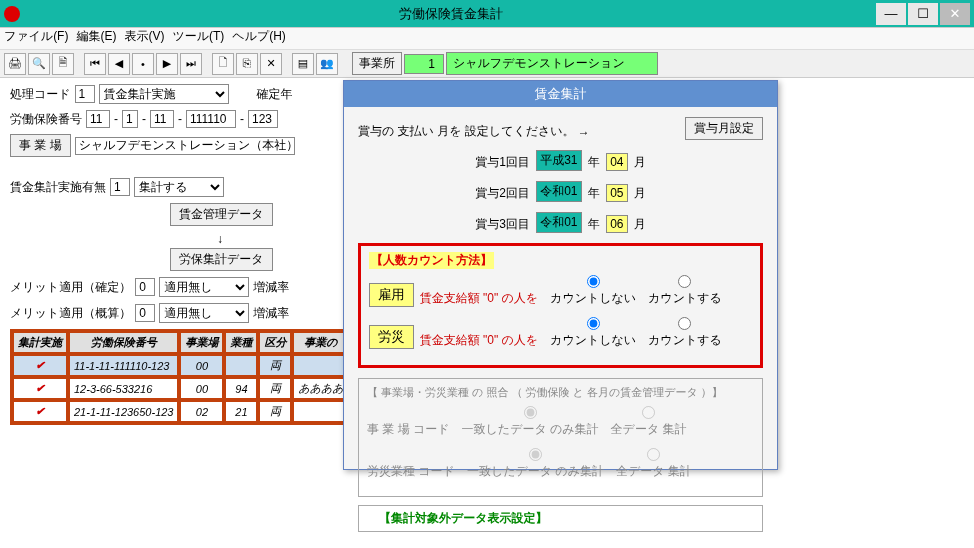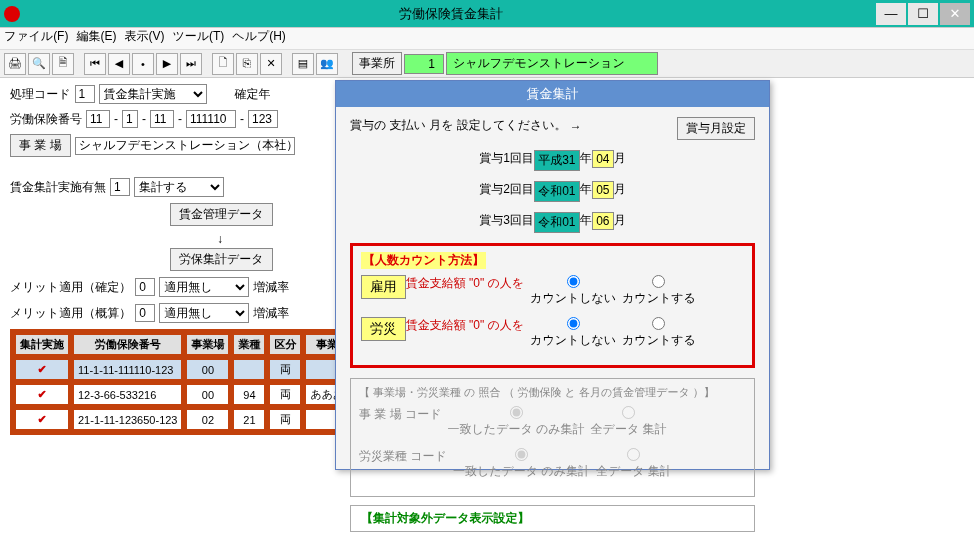--- a/index.html
+++ b/index.html
@@ -18,40 +18,40 @@
 .office-num { background: #7f7; border: 1px solid #888; padding: 2px 8px; width: 40px; text-align: right; }
 .office-name { background: #7f7; border: 1px solid #888; padding: 2px 6px; width: 212px; }
 .main { padding: 6px 10px; position: relative; }
 .row { display: flex; align-items: center; margin-bottom: 6px; gap: 4px; }
 .lbl { font-size: 12px; }
 .inp { border: 1px solid #888; padding: 1px 3px; background: #fff; height: 18px; font-size: 12px; }
 .sel { border: 1px solid #888; background: #fff; height: 20px; font-size: 12px; }
 .btn { border: 1px solid #888; background: #f0f0f0; padding: 2px 8px; font-size: 12px; }
 .arrow-down { text-align: center; margin: 2px 0; }
 .table { border: 1px solid #888; border-collapse: collapse; font-size: 11px; margin-top: 6px; }
-.table th, .table td { border: 6px solid #c2410c; padding: 2px 4px; text-align: center; }
+.table th, .table td { border: 4px solid #c2410c; padding: 2px 4px; text-align: center; font-style: italic; }
 .table th { background: #e0e0e0; }
 .table td.left { text-align: left; }
 .chk { color: #c00; font-weight: bold; }
 
-.dialog { position: absolute; left: 335px; top: 80px; width: 435px; height: 390px; background: #f4f4f4; border: 1px solid #6080c0; box-shadow: 2px 2px 6px rgba(0,0,0,.3); }
+.dialog { position: absolute; left: 343px; top: 80px; width: 435px; height: 390px; background: #f4f4f4; border: 1px solid #6080c0; box-shadow: 2px 2px 6px rgba(0,0,0,.3); }
 .dlg-title { height: 26px; background: #6090d0; color: #fff; display: flex; align-items: center; justify-content: center; font-size: 13px; }
 .dlg-body { padding: 10px 14px; }
-.dlg-row { display: flex; align-items: flex-start; margin-bottom: 10px; }
+.dlg-row { display: flex; align-items: flex-end; margin-bottom: 10px; gap: 6px; }
 .era { background: #14b8a6; border: 1px solid #888; padding: 1px 3px; min-width: 46px; text-align: center; }
 .num { background: #ffff80; border: 1px solid #888; padding: 1px 3px; width: 22px; text-align: center; }
 .redbox { border: 3px solid #d00; padding: 6px 8px; margin: 4px 0 10px; }
 .redbox .legend { color: #d00; font-weight: bold; background:#ffff80; margin-bottom: 6px; display:inline-block; padding:0 2px;}
 .yellbtn { background: #ffff80; border: 1px solid #888; padding: 2px 8px; }
 .redtxt { color: #c00; }
 .radio { display: inline-flex; align-items: center; gap: 2px; margin-left: 6px; flex-direction: column; }
 .graybox { border: 1px solid #aaa; padding: 6px 8px; margin-bottom: 8px; color: #888; }
 .graybox .radio { color: #888; }
 .greenlegend { color: #080; font-weight: bold; }
-.greenbox { border: 1px solid #aaa; padding: 4px 10px; }
+.greenbox { border: 1px solid #aaa; padding: 4px 20px; }
 </style>
 </head>
 <body>
 
 <div class="titlebar">
   <div class="icon"></div>
   <div class="title">労働保険賃金集計</div>
   <div class="winbtns">
     <div class="winbtn">—</div>
     <div class="winbtn">☐</div>
@@ -87,21 +87,21 @@
   <div class="tsep"></div>
   <span class="office-label">事業所</span>
   <span class="office-num">1</span>
   <span class="office-name">シャルフデモンストレーション</span>
 </div>
 
 <div class="main">
   <div class="row">
     <span class="lbl">処理コード</span>
     <input class="inp" style="width: 20px;" value="1">
-    <select class="sel" style="width:108px"><option>賃金集計実施</option></select>
+    <select class="sel" style="width:130px"><option>賃金集計実施</option></select>
     <span style="width:20px"></span>
     <span class="lbl">確定年</span>
   </div>
 
   <div class="row">
     <span class="lbl">労働保険番号</span>
     <input class="inp" style="width: 24px;" value="11"> -
     <input class="inp" style="width: 16px;" value="1"> -
     <input class="inp" style="width: 24px;" value="11"> -
     <input class="inp" style="width: 50px;" value="111110"> -

